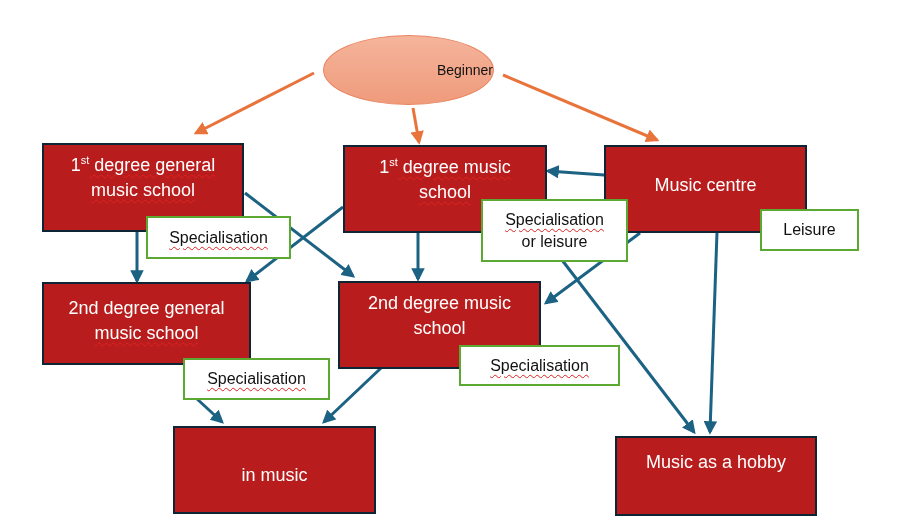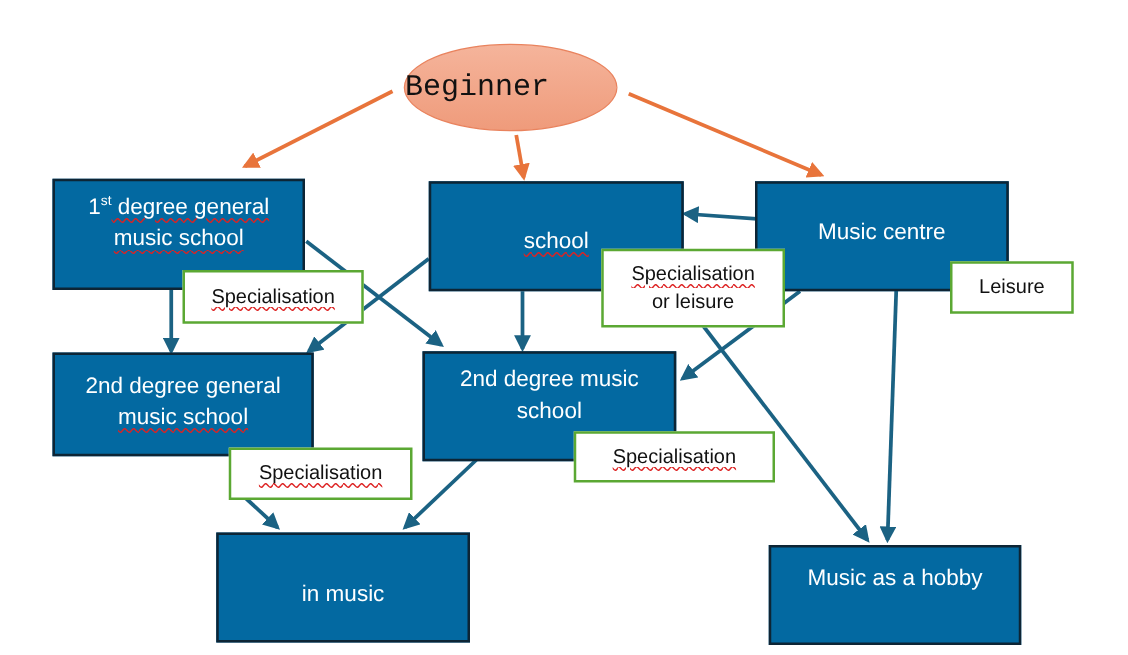--- a/index.html
+++ b/index.html
@@ -1,43 +1,43 @@
 <!DOCTYPE html>
 <html><head>
   <meta charset="utf-8">
   <style>
     html, body { margin: 0; padding: 0; background: #ffffff; }
     body { width: 902px; height: 524px; position: relative; overflow: hidden;
            font-family: "Liberation Sans", "DejaVu Sans", sans-serif; }
     #canvas { position: absolute; left: 0; top: 0; width: 902px; height: 524px; }
     .node {
       position: absolute; box-sizing: border-box;
-      background: #0369a1; border: 2px solid #0d2535;
+      background: #b91c1c; border: 2px solid #0d2535;
       color: #ffffff; font-size: 18px; line-height: 25px;
       display: flex; align-items: center; justify-content: center;
       text-align: center; padding: 0 6px;
     }
     .node.top { align-items: flex-start; padding-top: 8px; }
     .node sup { font-size: 11px; vertical-align: super; line-height: 0; }
     .node .sq { text-decoration: underline wavy #d22; text-decoration-thickness: 1px; text-underline-offset: 3px; }
     .label {
       position: absolute; box-sizing: border-box;
       background: #ffffff; border: 2px solid #5ba833;
       color: #111; font-size: 16px; line-height: 22px;
       display: flex; align-items: center; justify-content: center;
       text-align: center; padding: 0 6px;
     }
     .label .sq { text-decoration: underline wavy #d22; text-decoration-thickness: 1px; text-underline-offset: 3px; }
     #beginner {
       position: absolute; left: 323px; top: 35px; width: 171px; height: 70px;
       border-radius: 50%; box-sizing: border-box;
       background: linear-gradient(#f5b49b, #ef9b7b);
       border: 1.5px solid #e9835e;
-      display: flex; align-items: center; justify-content: flex-start;
-      color: #111; font-size: 24px; font-family: Liberation Mono, monospace;
+      display: flex; align-items: center; justify-content: flex-end;
+      color: #111; font-size: 14px;
     }
   </style>
 </head>
 <body>
 
 <svg id="canvas" viewBox="0 0 902 524" xmlns="http://www.w3.org/2000/svg">
   <defs>
     <marker id="ao" viewBox="0 0 10 10" refX="8" refY="5" markerWidth="4.5" markerHeight="4.5" orient="auto-start-reverse">
       <path d="M0,0 L10,5 L0,10 z" fill="#e8743b"></path>
     </marker>
@@ -68,21 +68,21 @@
 
 <div class="node top" style="left:42px; top:143px; width:202px; height:89px;">
   <div>
     <span><span>1</span><sup>st</sup><span class="sq"> degree general</span></span><br>
     <span class="sq">music school</span>
   </div>
 </div>
 
 <div class="node top" style="left:343px; top:145px; width:204px; height:88px;">
   <div>
-    <br>
+    <span><span>1</span><sup>st</sup><span class="sq"> degree music</span></span><br>
     <span class="sq">school</span>
   </div>
 </div>
 
 <div class="node" style="left:604px; top:145px; width:203px; height:88px; padding-bottom:8px;">
   <span>Music centre</span>
 </div>
 
 <div class="node top" style="left:42px; top:282px; width:209px; height:83px; padding-top:12px;">
   <div>

